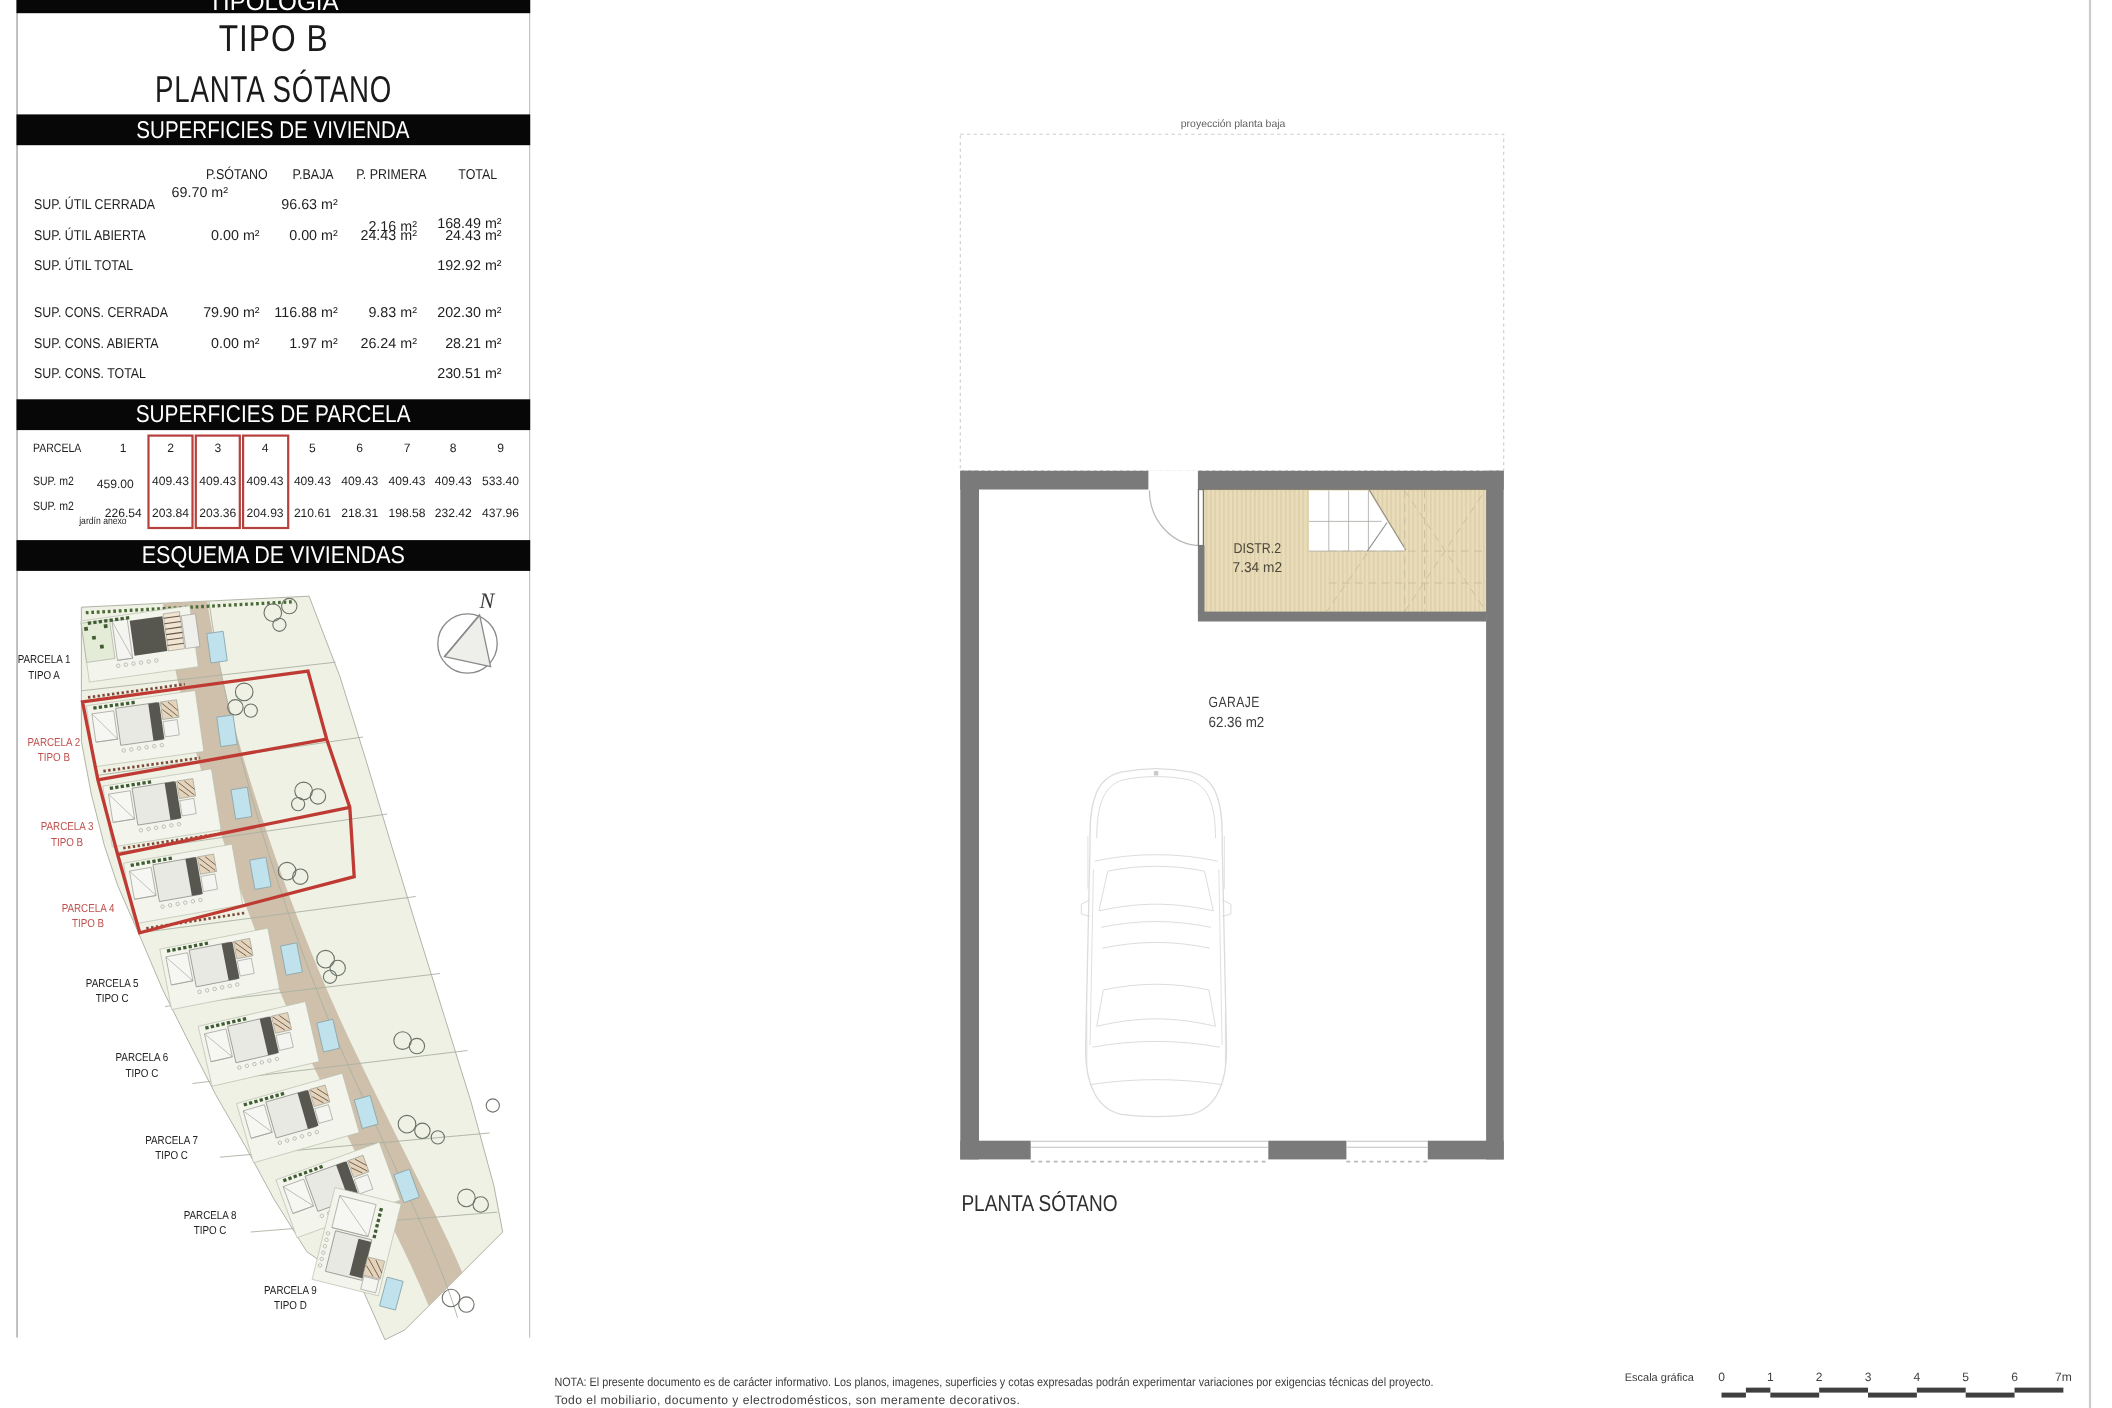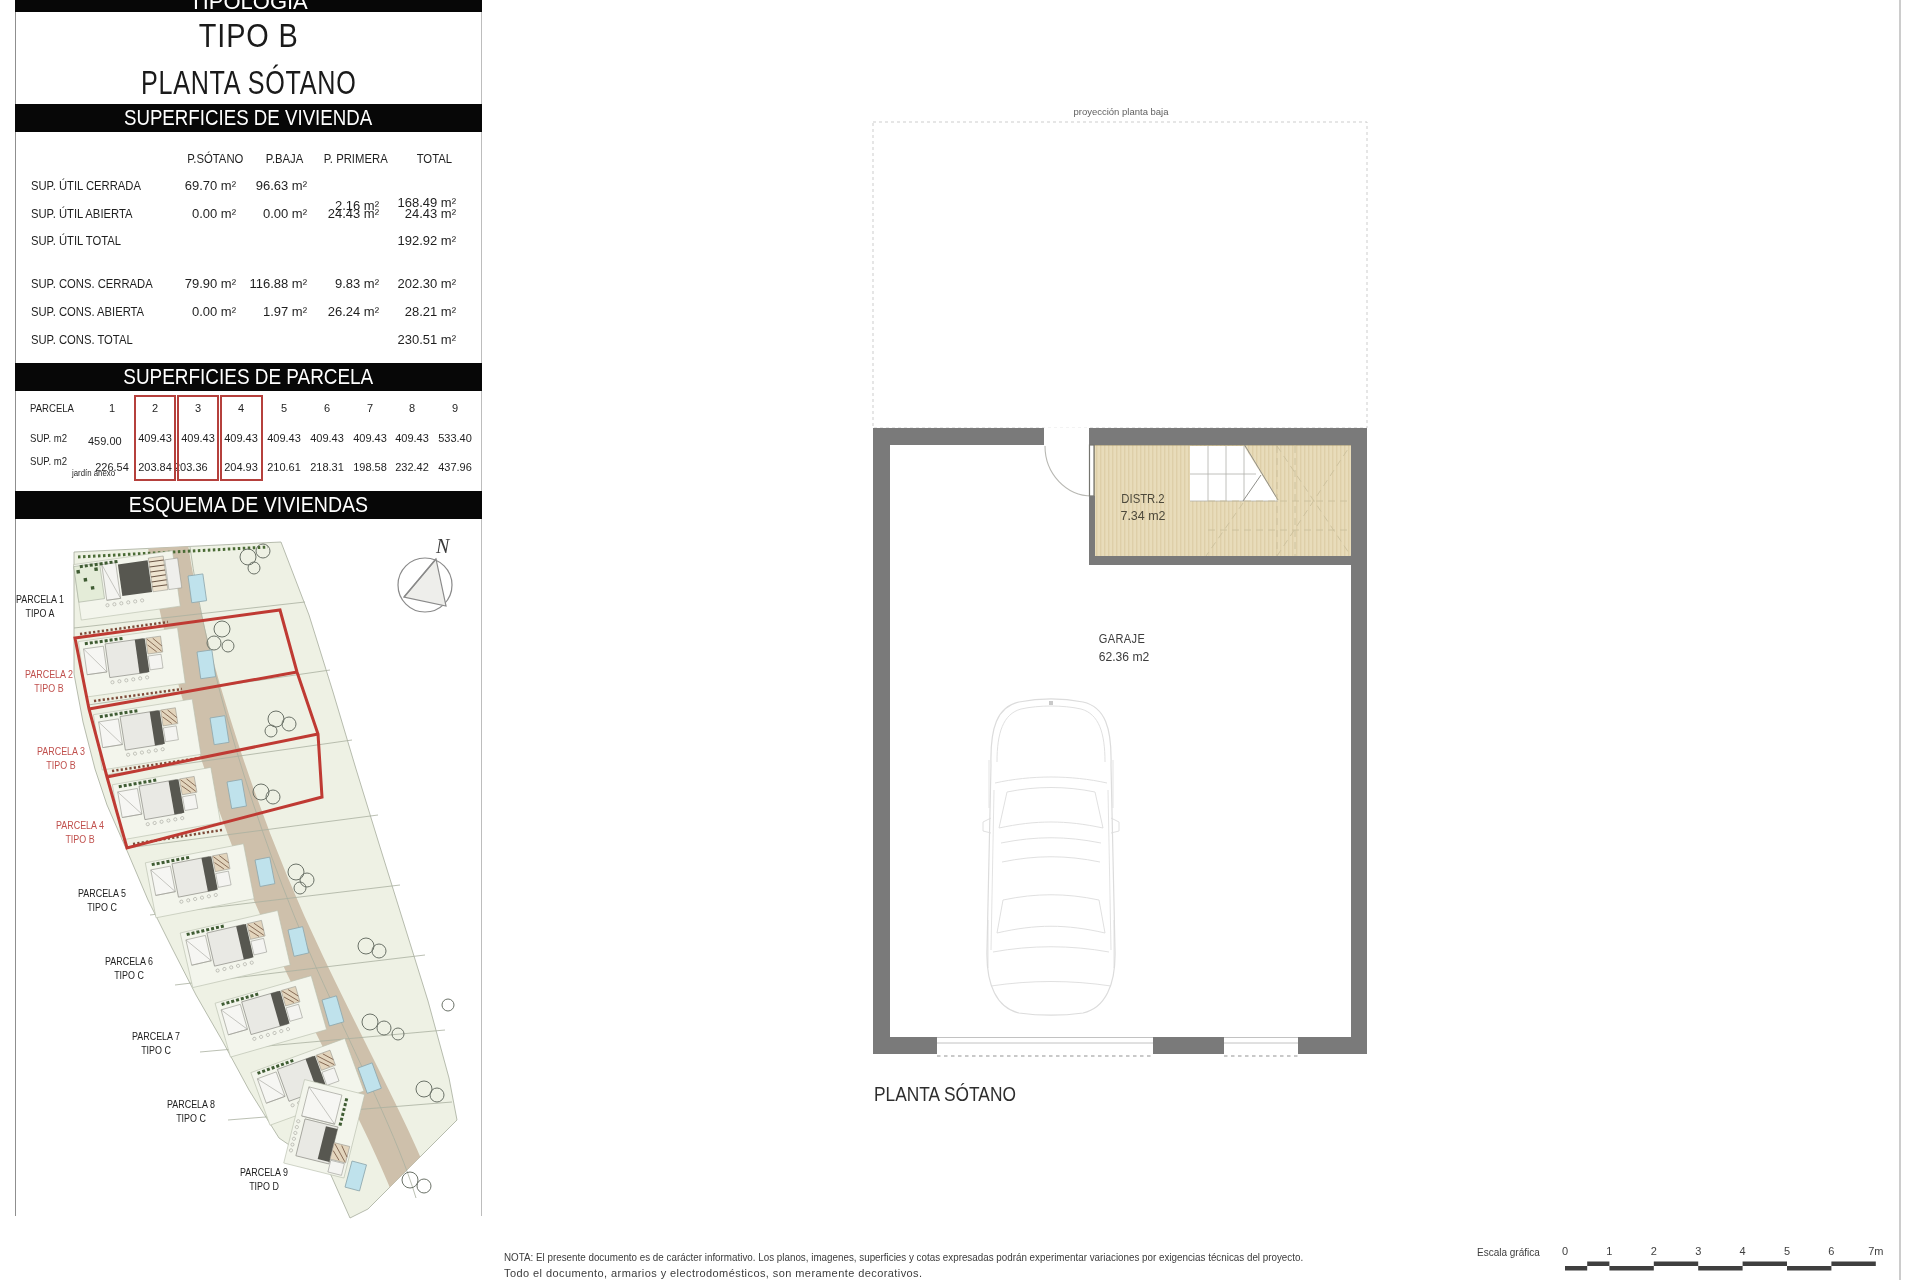--- a/index.html
+++ b/index.html
@@ -26,21 +26,21 @@
 </div>
 
 <div class="bar" style="top:104px;height:28px;font-size:22px;line-height:27px;"><span style="display:inline-block;transform:scaleX(0.85);transform-origin:center;white-space:nowrap;">SUPERFICIES DE VIVIENDA</span></div>
 
 <div class="abs" style="left:15px;top:132px;width:467px;height:231px;font-size:13px;">
   <div class="abs" style="left:164px;top:19px;width:72px;text-align:center;"><span style="display:inline-block;transform:scaleX(0.87);transform-origin:center;white-space:nowrap;">P.SÓTANO</span></div>
   <div class="abs" style="left:239px;top:19px;width:62px;text-align:center;"><span style="display:inline-block;transform:scaleX(0.87);transform-origin:center;white-space:nowrap;">P.BAJA</span></div>
   <div class="abs" style="left:304px;top:19px;width:74px;text-align:center;"><span style="display:inline-block;transform:scaleX(0.87);transform-origin:center;white-space:nowrap;">P. PRIMERA</span></div>
   <div class="abs" style="left:388px;top:19px;width:62px;text-align:center;"><span style="display:inline-block;transform:scaleX(0.87);transform-origin:center;white-space:nowrap;">TOTAL</span></div>
   <div class="abs" style="left:16px;top:46px;"><span style="display:inline-block;transform:scaleX(0.865);transform-origin:left center;white-space:nowrap;">SUP. ÚTIL CERRADA</span></div>
-  <div class="abs" style="left:141px;top:46px;width:80px;text-align:right;">69.70 m²</div>
+  <div class="abs" style="left:141px;top:35px;width:80px;text-align:left;">69.70 m²</div>
   <div class="abs" style="left:212px;top:46px;width:80px;text-align:right;">96.63 m²</div>
   <div class="abs" style="left:284px;top:46px;width:80px;text-align:right;margin-top:20px;">2.16 m²</div>
   <div class="abs" style="left:361px;top:63px;width:80px;text-align:right;">168.49 m²</div>
   <div class="abs" style="left:16px;top:74px;"><span style="display:inline-block;transform:scaleX(0.865);transform-origin:left center;white-space:nowrap;">SUP. ÚTIL ABIERTA</span></div>
   <div class="abs" style="left:141px;top:74px;width:80px;text-align:right;">0.00 m²</div>
   <div class="abs" style="left:212px;top:74px;width:80px;text-align:right;">0.00 m²</div>
   <div class="abs" style="left:284px;top:74px;width:80px;text-align:right;">24.43 m²</div>
   <div class="abs" style="left:361px;top:74px;width:80px;text-align:right;">24.43 m²</div>
   <div class="abs" style="left:16px;top:101px;"><span style="display:inline-block;transform:scaleX(0.865);transform-origin:left center;white-space:nowrap;">SUP. ÚTIL TOTAL</span></div>
   <div class="abs" style="left:361px;top:101px;width:80px;text-align:right;">192.92 m²</div>
@@ -78,21 +78,21 @@
   <div class="abs" style="left:116px;top:41px;width:48px;text-align:center;">409.43</div>
   <div class="abs" style="left:159px;top:41px;width:48px;text-align:center;">409.43</div>
   <div class="abs" style="left:202px;top:41px;width:48px;text-align:center;">409.43</div>
   <div class="abs" style="left:245px;top:41px;width:48px;text-align:center;">409.43</div>
   <div class="abs" style="left:288px;top:41px;width:48px;text-align:center;">409.43</div>
   <div class="abs" style="left:331px;top:41px;width:48px;text-align:center;">409.43</div>
   <div class="abs" style="left:373px;top:41px;width:48px;text-align:center;">409.43</div>
   <div class="abs" style="left:416px;top:41px;width:48px;text-align:center;">533.40</div>
   <div class="abs" style="left:73px;top:70px;width:48px;text-align:center;">226.54</div>
   <div class="abs" style="left:116px;top:70px;width:48px;text-align:center;">203.84</div>
-  <div class="abs" style="left:159px;top:70px;width:48px;text-align:left;">203.36</div>
+  <div class="abs" style="left:159px;top:70px;width:48px;text-align:center;">203.36</div>
   <div class="abs" style="left:202px;top:70px;width:48px;text-align:center;">204.93</div>
   <div class="abs" style="left:245px;top:70px;width:48px;text-align:center;">210.61</div>
   <div class="abs" style="left:288px;top:70px;width:48px;text-align:center;">218.31</div>
   <div class="abs" style="left:331px;top:70px;width:48px;text-align:center;">198.58</div>
   <div class="abs" style="left:373px;top:70px;width:48px;text-align:center;">232.42</div>
   <div class="abs" style="left:416px;top:70px;width:48px;text-align:center;">437.96</div>
 </div>
 
 <div class="abs" style="left:134px;top:395px;width:42px;height:86px;border:2px solid #b5403c;box-sizing:border-box;"></div>
 
@@ -635,15 +635,15 @@
 <text x="1698.2" y="1255" font-size="11" fill="#3f3f3f" text-anchor="middle">3</text>
 <text x="1742.6" y="1255" font-size="11" fill="#3f3f3f" text-anchor="middle">4</text>
 <text x="1787.0" y="1255" font-size="11" fill="#3f3f3f" text-anchor="middle">5</text>
 <text x="1831.4" y="1255" font-size="11" fill="#3f3f3f" text-anchor="middle">6</text>
 <text x="1875.8" y="1255" font-size="11" fill="#3f3f3f" text-anchor="middle">7m</text>
 </g>
 </svg>
 
 <div class="abs" style="left:504px;top:1251px;font-size:11px;color:#3c3c3c;white-space:nowrap;"><span style="display:inline-block;transform:scaleX(0.893);transform-origin:left center;white-space:nowrap;">NOTA: El presente documento es de carácter informativo. Los planos, imagenes, superficies y cotas expresadas podrán experimentar variaciones por exigencias técnicas del proyecto.</span></div>
 
-<div class="abs" style="left:504px;top:1267px;font-size:11px;color:#3c3c3c;white-space:nowrap;"><span style="display:inline-block;transform:scaleX(1.0);transform-origin:left center;white-space:nowrap;letter-spacing:0.42px;">Todo el documento, armarios y electrodomésticos, son meramente decorativos.</span></div>
+<div class="abs" style="left:504px;top:1267px;font-size:11px;color:#3c3c3c;white-space:nowrap;"><span style="display:inline-block;transform:scaleX(1.0);transform-origin:left center;white-space:nowrap;letter-spacing:0.42px;">Todo el mobiliario, documento y electrodomésticos, son meramente decorativos.</span></div>
 
 <div class="abs" style="left:1477px;top:1247px;color:#3c3c3c;font-size:10px;">Escala gráfica</div>
 
 </body></html>

